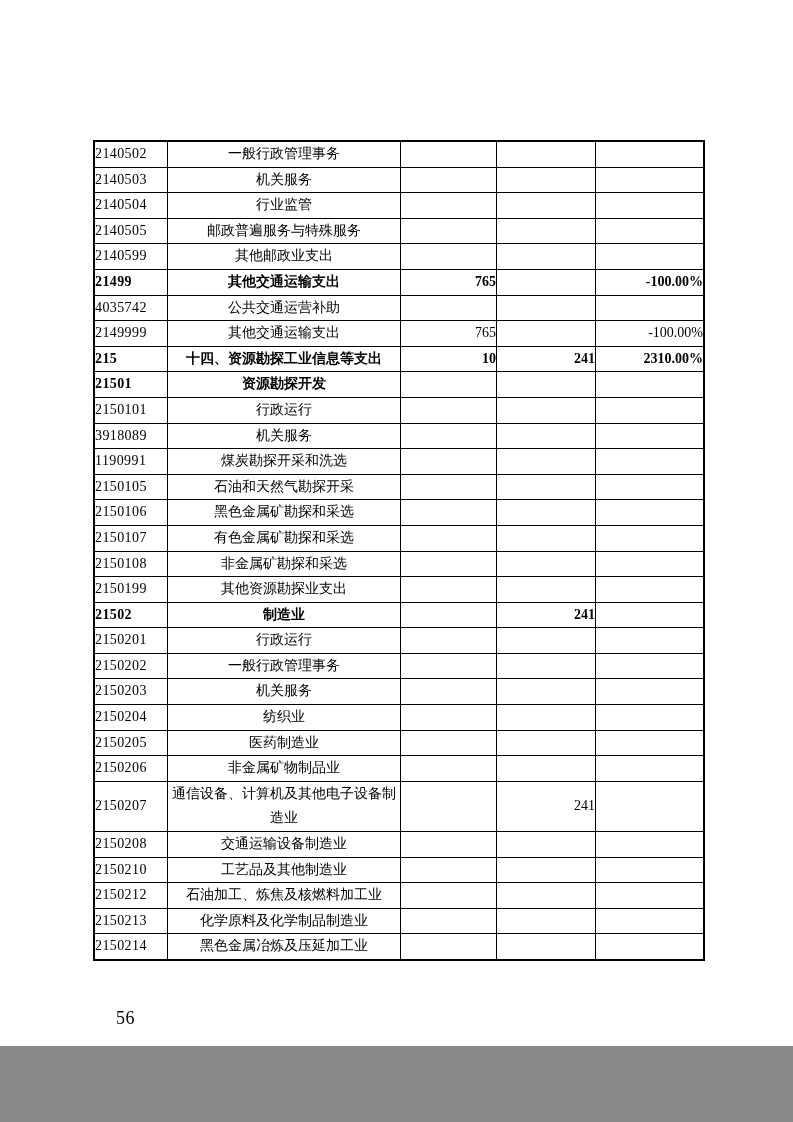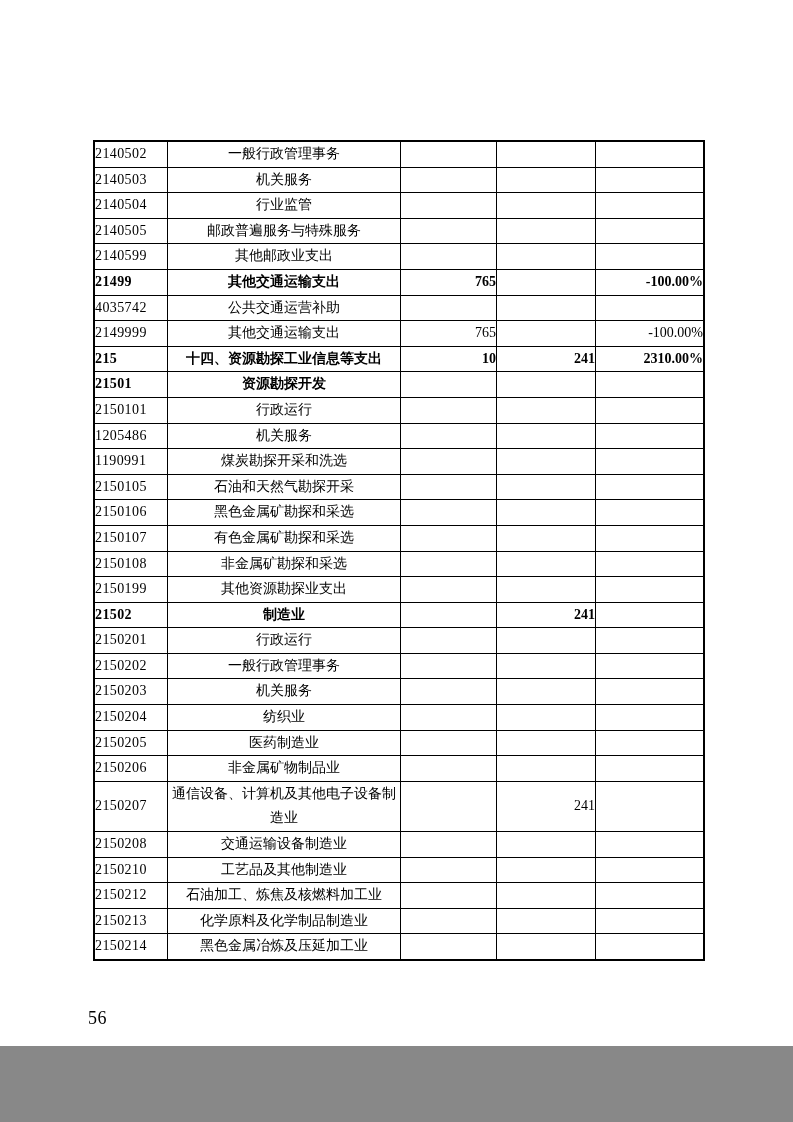--- a/index.html
+++ b/index.html
@@ -37,21 +37,21 @@
   }
   td.c-code   { width: 72px;  padding-left: 8px;  letter-spacing: 0.4px; }
   td.c-name   { width: 232px; padding-left: 8px;  padding-right: 2px; white-space: pre-line; line-height: 24.6px; text-align: center; }
   td.c-num    { text-align: right; padding-right: 9px; }
   td.c-a1     { width: 95px; font-family: Liberation Serif, serif; }
   td.c-a2     { width: 98px; }
   td.c-pct    { width: 107px; padding-right: 6px; }
   tr.bold td  { font-weight: bold; }
   .page-number {
     position: absolute;
-    left: 88px;
+    left: 116px;
     top: 1008px;
     font-size: 18px;
     letter-spacing: 0.5px;
   }
 </style>
 </head>
 <body>
 
 <div class="page">
 
@@ -128,21 +128,21 @@
           <td class="c-num c-pct"></td>
         </tr>
         <tr>
           <td class="c-code">2150101</td>
           <td class="c-name">行政运行</td>
           <td class="c-num c-a1"></td>
           <td class="c-num c-a2"></td>
           <td class="c-num c-pct"></td>
         </tr>
         <tr>
-          <td class="c-code">1205486</td>
+          <td class="c-code">3918089</td>
           <td class="c-name">机关服务</td>
           <td class="c-num c-a1"></td>
           <td class="c-num c-a2"></td>
           <td class="c-num c-pct"></td>
         </tr>
         <tr>
           <td class="c-code">1190991</td>
           <td class="c-name">煤炭勘探开采和洗选</td>
           <td class="c-num c-a1"></td>
           <td class="c-num c-a2"></td>

